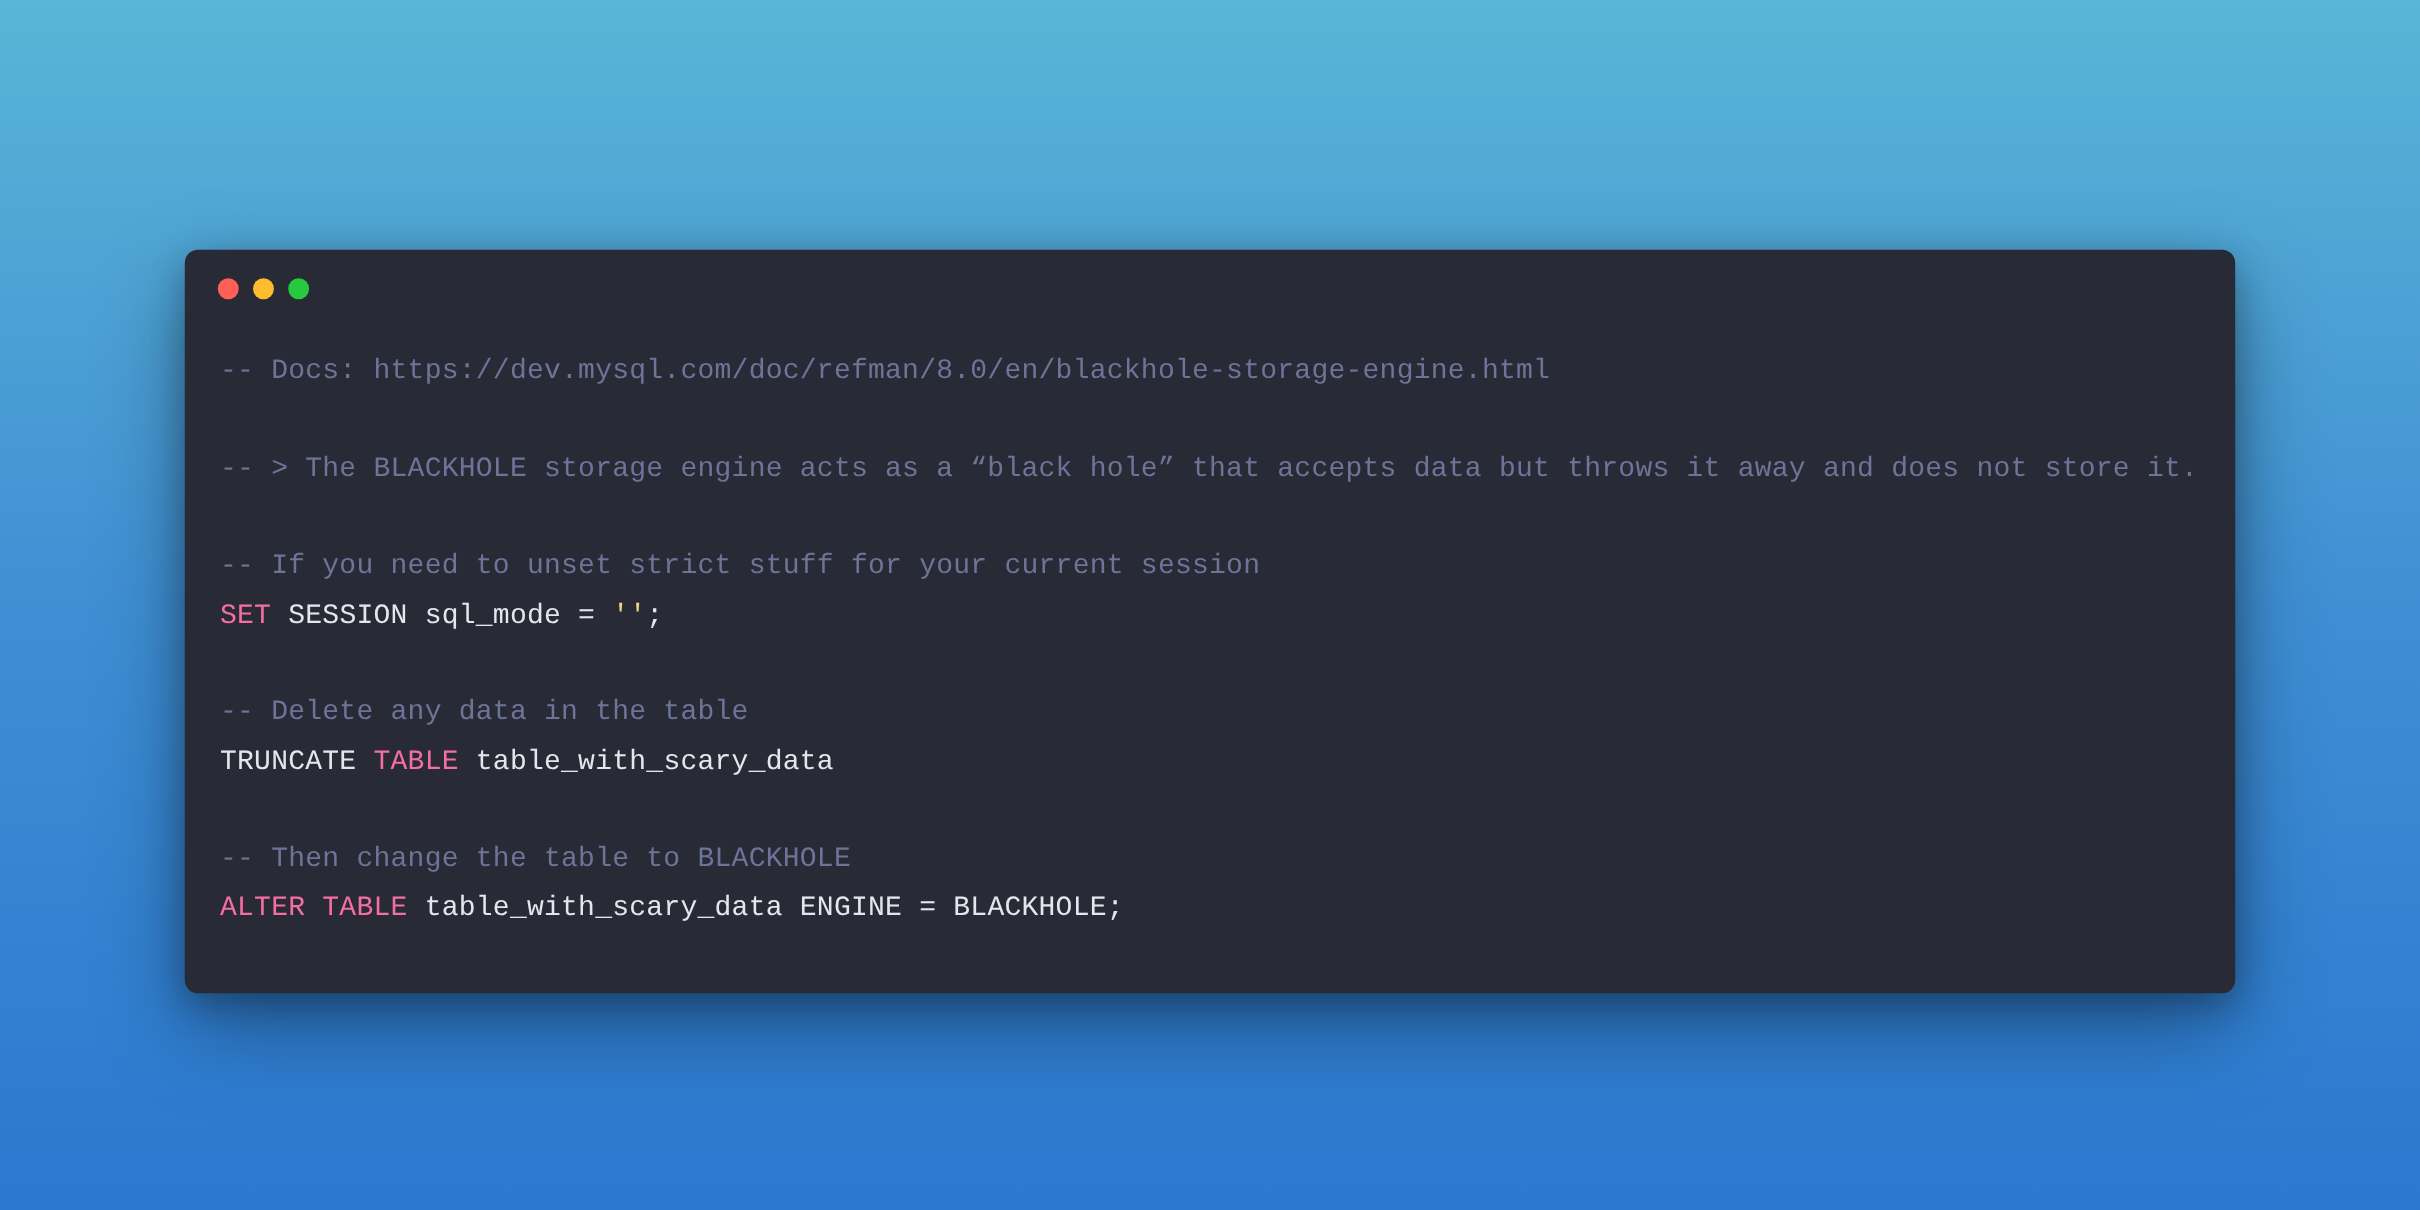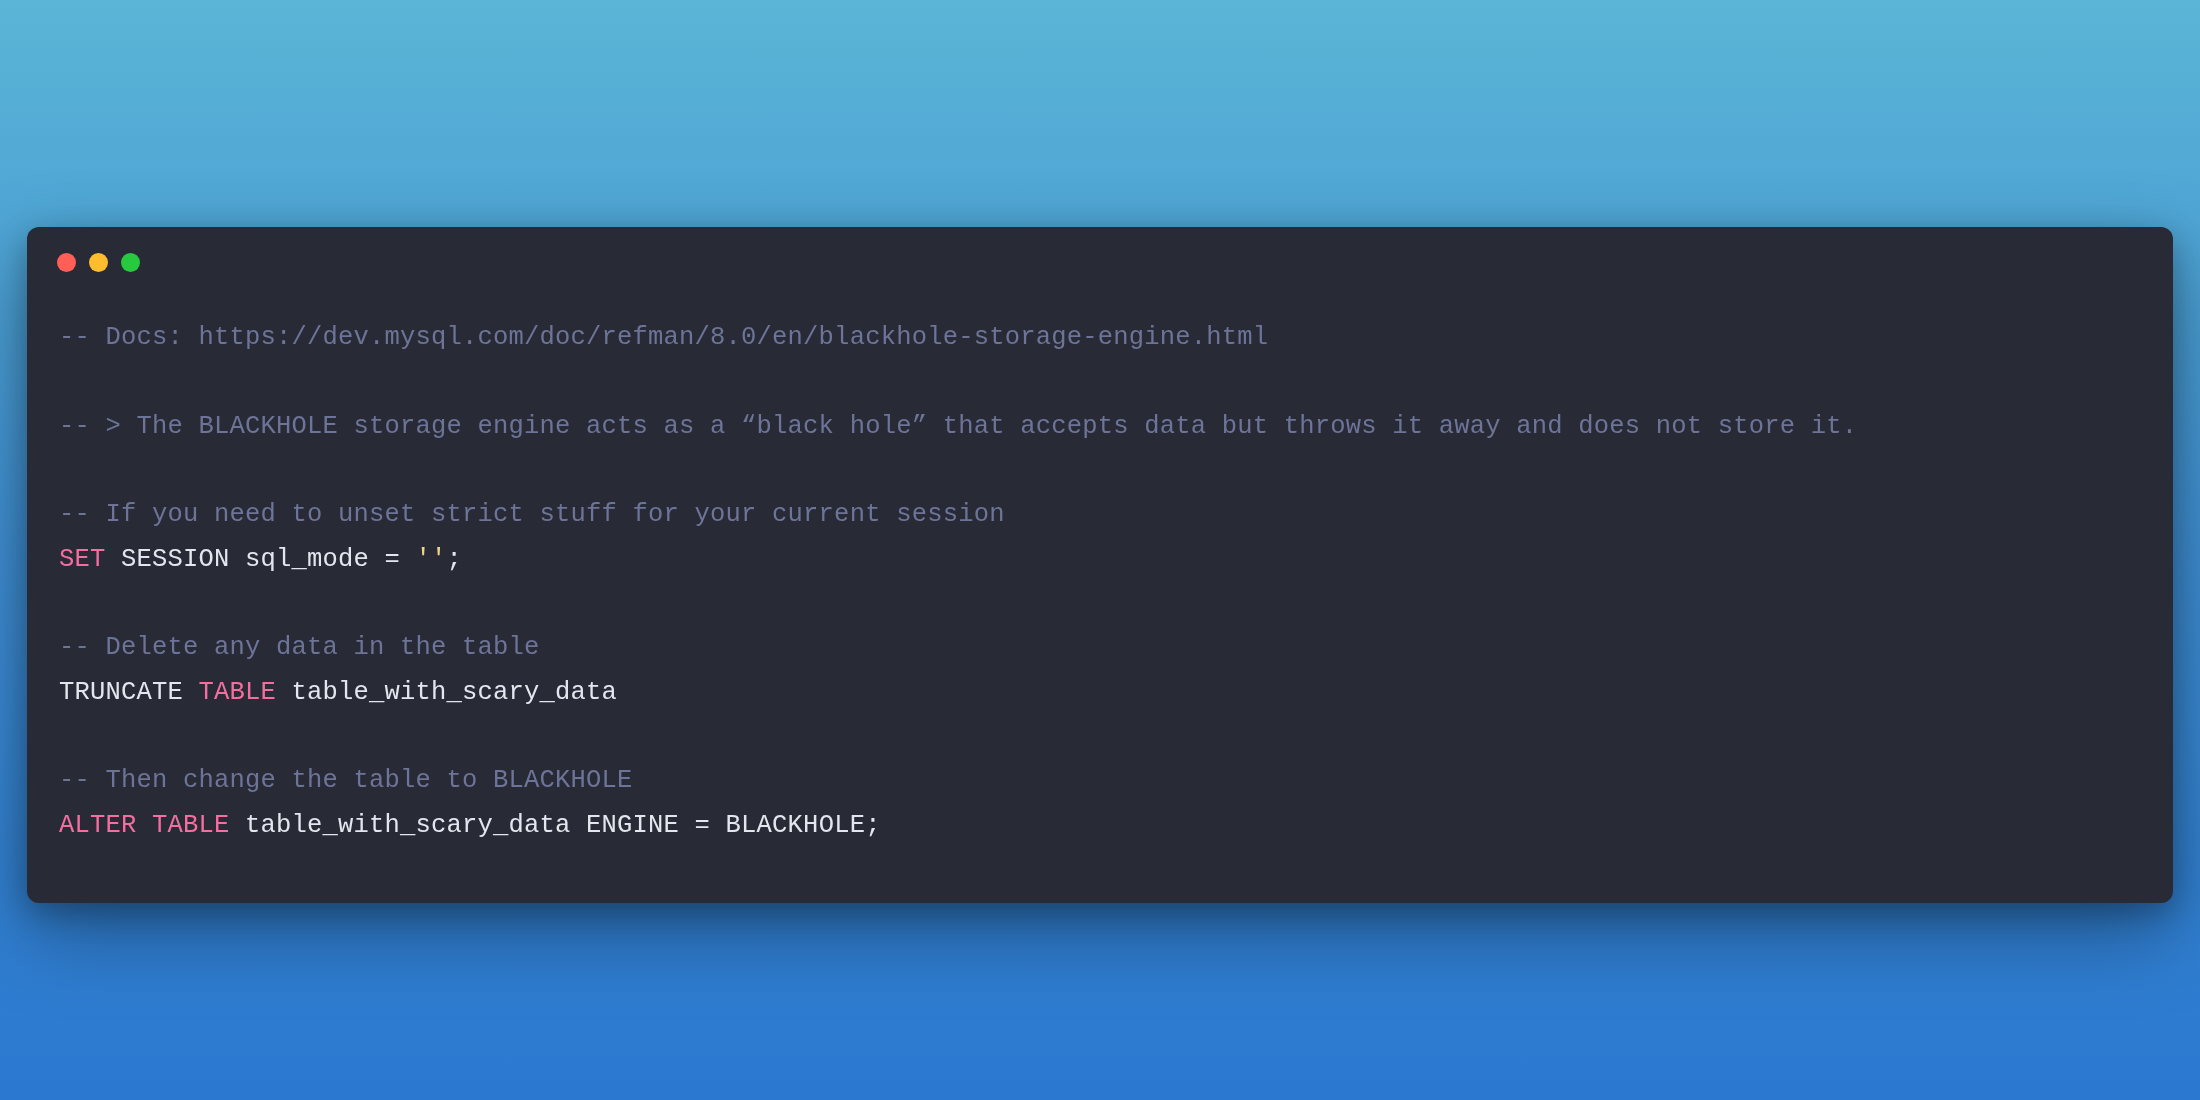--- a/index.html
+++ b/index.html
@@ -7,21 +7,21 @@
     width: 2200px;
     height: 1100px;
     background: linear-gradient(180deg, #5ab5d6 0%, #3f8fd4 50%, #2a78d0 100%);
     display: flex;
     align-items: center;
     justify-content: center;
     font-family: 'SF Mono', 'Menlo', 'Monaco', 'Consolas', 'Courier New', monospace;
     overflow: hidden;
   }
   .window {
-    width: 2146px;
+    width: 1864px;
     background: #282a36;
     border-radius: 12px;
     box-shadow: 0 30px 80px rgba(0,0,0,0.35), 0 10px 30px rgba(0,0,0,0.25);
     padding: 0 0 55px 0;
     margin-top: 30px;
   }
   .titlebar {
     display: flex;
     align-items: center;
     gap: 13px;

